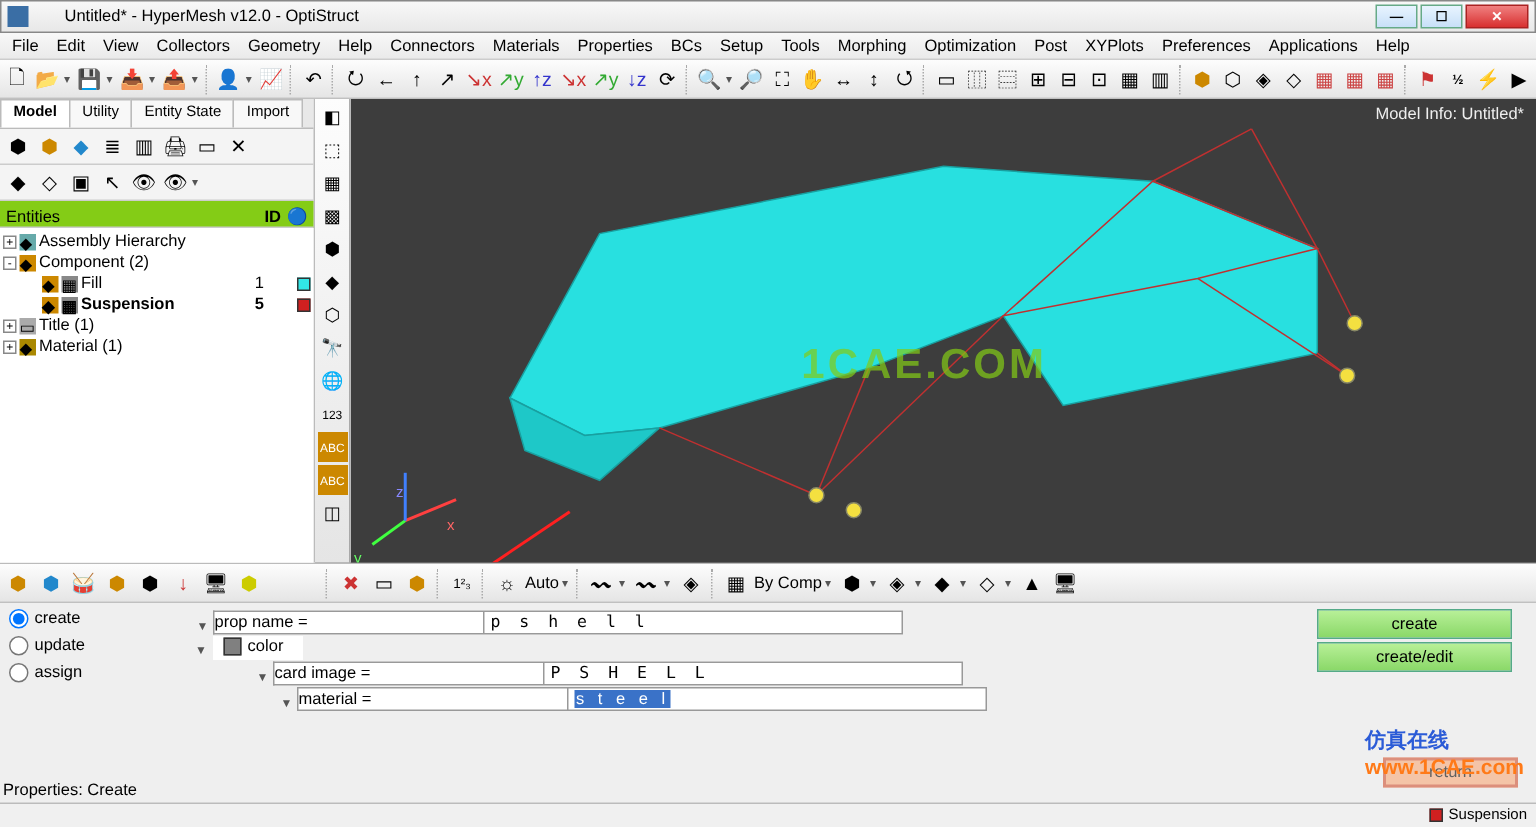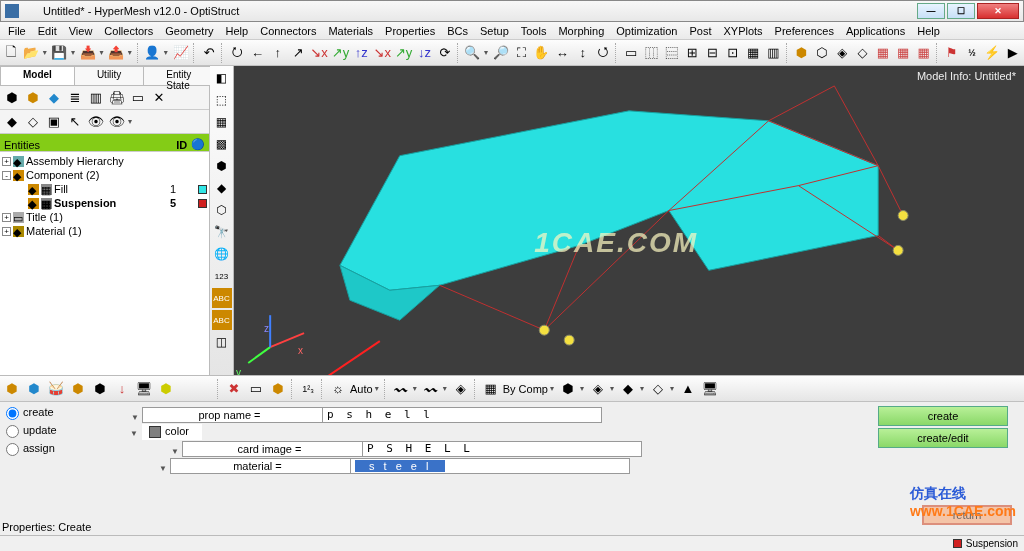--- a/index.html
+++ b/index.html
@@ -15,54 +15,54 @@
 .menubar span { padding: 0 6px; cursor: default; }
 
 .toolbar { height: 26px; background: linear-gradient(#fdfdfd,#e5e5e5); display: flex; align-items: center; border-bottom: 1px solid #c0c0c0; padding: 0 2px; gap: 2px; }
 .tbicon { width: 20px; height: 20px; border: 1px solid transparent; border-radius: 2px; display: flex; align-items: center; justify-content: center; font-size: 13px; }
 .sep { width: 4px; height: 20px; border-left: 1px dotted #aaa; margin: 0 1px; }
 .arrd { font-size: 8px; color: #555; padding-right:2px;}
 
 .main { display: flex; height: calc(551px - 22px - 18px - 26px - 160px - 16px); }
 .sidebar { width: 210px; background: #f4f4f4; border-right: 1px solid #bbb; display: flex; flex-direction: column; font-size: 11px; }
 .tabs { display: flex; height: 20px; background: #e8e8e8; border-bottom: 1px solid #bbb; font-size: 10px; }
-.tabs .tab { padding: 2px 22px; border: 1px solid #bbb; border-bottom: none; background: #f8f8f8; margin-right: -1px; }
+.tabs .tab { padding: 2px 8px; border: 1px solid #bbb; border-bottom: none; background: #f8f8f8; margin-right: -1px; }
 .tabs .tab.active { background: #fff; font-weight: bold; }
 .subtool { height: 24px; display: flex; align-items: center; gap: 1px; padding: 2px; border-bottom: 1px solid #ccc; }
 .subtool .ic { width: 20px; height: 20px; display:flex;align-items:center;justify-content:center; font-size:13px; }
 .subhead { height: 18px; display: flex; align-items: flex-end; padding: 0 4px; border-bottom: 1px solid #ccc; background: #84cc16; }
 .subhead .cols { margin-left: auto; display:flex; gap:4px; align-items:center;font-weight:bold; }
 .tree { flex: 1; background: #fff; overflow: auto; padding: 2px; }
 .tree .row { display: flex; align-items: center; height: 14px; white-space: nowrap; }
 .plus { width: 9px; height: 9px; border: 1px solid #888; font-size: 8px; line-height: 7px; text-align: center; margin-right: 2px; background:#fff; color:#000;}
 .nic { width: 11px; height: 11px; margin-right: 2px; display:inline-block; }
 .sw { width: 9px; height: 9px; border:1px solid #333; display:inline-block; margin-left:4px;}
 
 .viewport { flex: 1; background: #444; position: relative; }
 .vtool { position: absolute; left: 0; top: 0; width: 24px; background: linear-gradient(#fdfdfd,#e5e5e5); border-right:1px solid #bbb; height:100%; display:flex; flex-direction:column; align-items:center; padding-top:2px; gap:2px; }
 .vtool .vi { width:20px; height:20px; font-size:12px; display:flex;align-items:center;justify-content:center; }
 .canvas { position:absolute; left:24px; top:0; right:0; bottom:0; background:#3d3d3d; overflow:hidden; }
 .canvas .info { position:absolute; top:4px; right:8px; color:#eee; font-size:11px; }
 .axis { position:absolute; left:6px; bottom:6px; font-size:10px; color:#fff; }
-.watermark { position:absolute; left:38%; top:52%; color:#fef9c3; font-size:28px; font-weight:bold; letter-spacing:2px; opacity:.7;font-style:italic; }
+.watermark { position:absolute; left:38%; top:52%; color:#84cc16; font-size:28px; font-weight:bold; letter-spacing:2px; opacity:.7; }
 .watermark2 { position:absolute; right:6px; bottom:6px; color:#ff9a28; font-size:14px; font-weight:bold; }
 .watermark2 .cn{color:#2b5bd7;}
 
 .bottom { height: 160px; background: #efefef; border-top: 1px solid #bbb; display:flex; flex-direction:column; }
 .btoolbar { height: 26px; background: linear-gradient(#fdfdfd,#e5e5e5); border-bottom:1px solid #c0c0c0; display:flex; align-items:center; padding:0 2px; gap:2px; }
 .panel { flex:1; display:flex; font-size:11px; }
 .pleft { width: 140px; padding: 4px 6px; }
 .pleft label { display:block; height:18px; }
 .pleft input { margin-right:4px; vertical-align:middle;}
 .pmid { flex:1; padding: 4px 2px; }
 .frow { display:flex; align-items:center; height:18px; margin-bottom:-1px; }
-.flabel { width: 180px; height:16px; border:1px solid #999; border-right:none; background:#fff; text-align:center; padding-right:6px; line-height:14px; position:relative;}
+.flabel { width: 180px; height:16px; border:1px solid #999; border-right:none; background:#fff; text-align:left; padding-right:6px; line-height:14px; position:relative;}
 .flabel::after { content:"▼"; position:absolute; left:-12px; top:3px; font-size:8px; color:#555;}
 .fval { width: 280px; height:16px; border:1px solid #999; background:#fff; padding-left:4px; line-height:14px; letter-spacing:3px; font-family: monospace;}
-.fval.sel .hl{ background:#3a72c8; color:#fff; padding:0 14px;}
+.fval.sel .hl{ background:#3a72c8; color:#fff; padding:0 1px;}
 .sw2 { width:12px;height:12px;border:1px solid #333;display:inline-block;vertical-align:middle;margin-right:4px;}
 .pright { width: 150px; padding: 4px; }
 .pright .btn { width:130px; height:20px; background: linear-gradient(#b8f098,#8ad868); border:1px solid #5a8; text-align:center; line-height:18px; margin-bottom:2px; font-size:11px;}
 .rbtn { position:absolute; right:12px; bottom:26px; width:90px; height:20px; background:#f8a878; border:2px solid #d05030; text-align:center; line-height:16px; font-size:11px; opacity:.6;margin-left:28px;}
 .statusbar { height:16px; background:#f0f0f0; border-top:1px solid #bbb; font-size:10px; display:flex; align-items:center; padding:0 6px; }
 .statusbar .r { margin-left:auto; display:flex; align-items:center; gap:4px;}
 .props { position:absolute; left:2px; bottom:18px; font-size:11px; }
 
 svg.shape { width:100%; height:100%; }
 </style>
@@ -340,21 +340,21 @@
         <div class="flabel">prop name =</div>
         <div class="fval">p s h e l l</div>
       </div>
       <div class="frow">
         <div class="flabel" style="width:60px;border:none;text-align:center"><span class="sw2" style="background:#808080"></span><span>color</span></div>
       </div>
       <div class="frow" style="margin-left:40px">
         <div class="flabel">card image =</div>
         <div class="fval">P S H E L L</div>
       </div>
-      <div class="frow" style="margin-left:28px">
+      <div class="frow" style="margin-left:56px">
         <div class="flabel">material =</div>
         <div class="fval sel"><span class="hl">s t e e l</span></div>
       </div>
     </div>
     <div class="pright">
       <div class="btn">create</div>
       <div class="btn">create/edit</div>
     </div>
   </div>
 </div>

